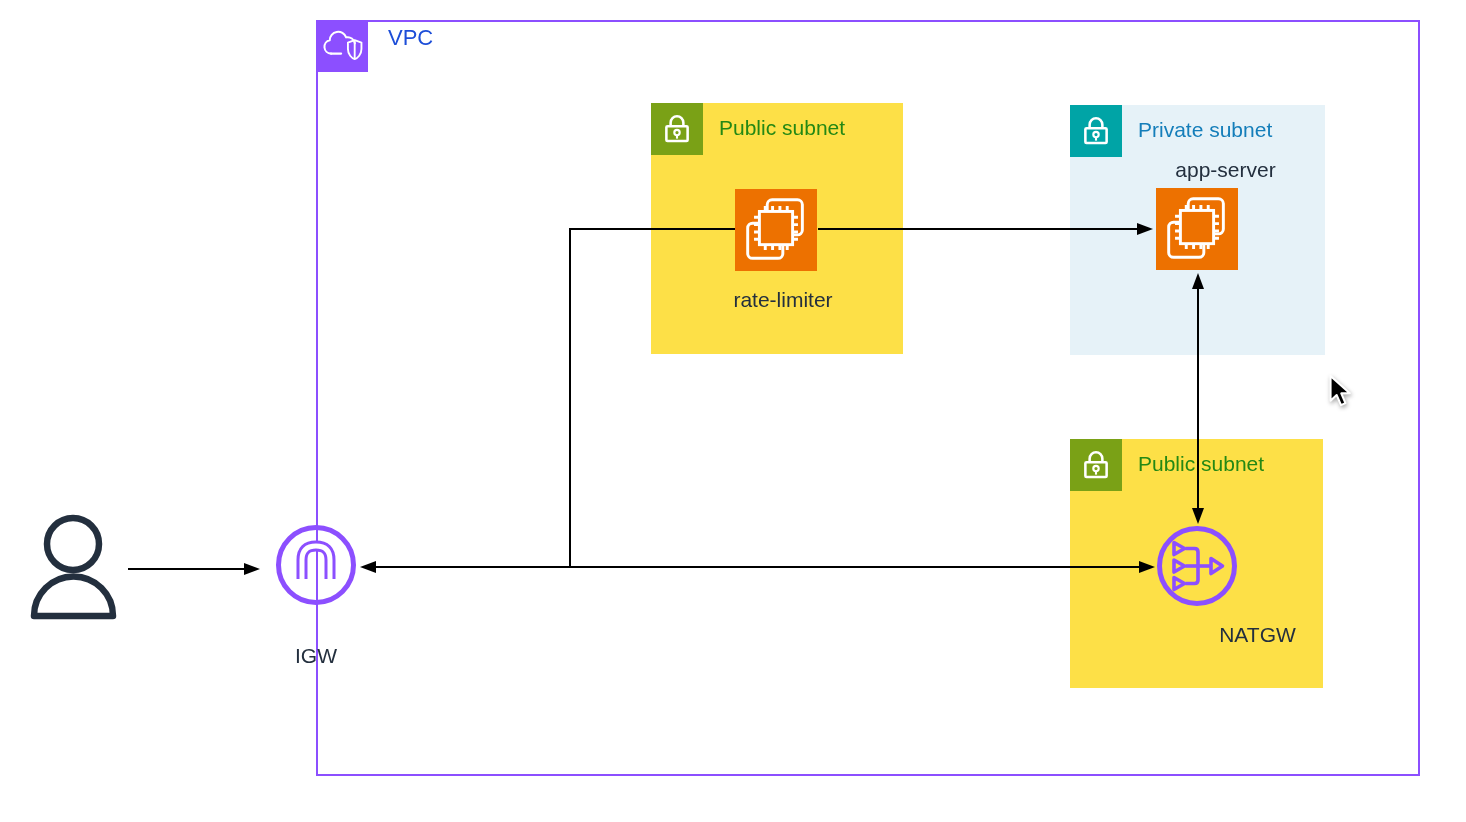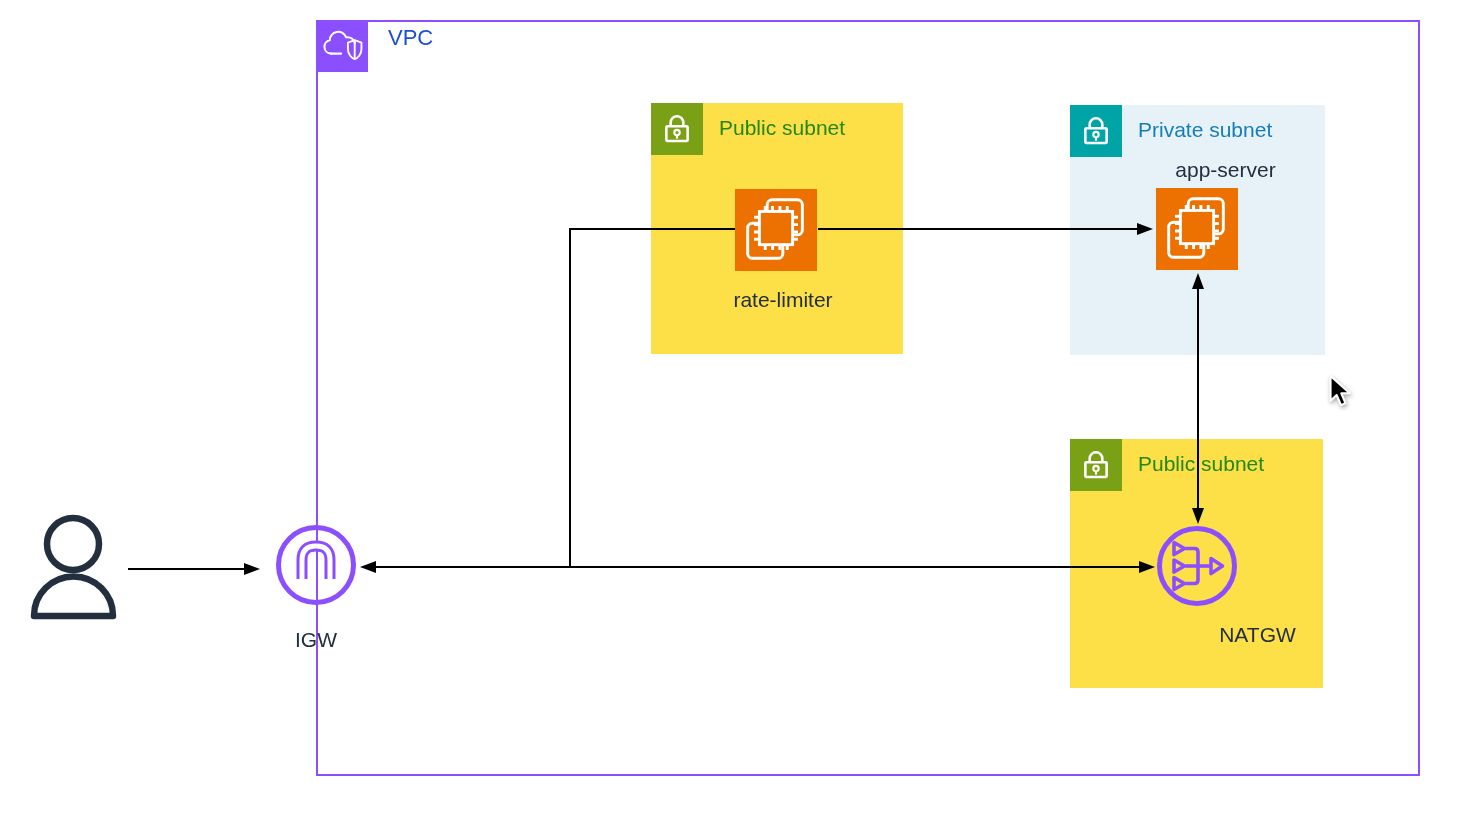--- a/index.html
+++ b/index.html
@@ -154,21 +154,21 @@
     </div>
     <div class="node-label" style="left:0;width:281px;top:184px;margin-left:47px;">NATGW</div>
   </div>
 
   <div class="gw-circle" style="left:276px;top:525px;">
     <svg width="70" height="70" viewBox="0 0 70 70" fill="none">
       <path d="M21 49 V30 Q21 16 35 16 Q49 16 49 30 V49" stroke="#8C4FFF" stroke-width="11" fill="none"></path>
       <path d="M21 49 V30 Q21 16 35 16 Q49 16 49 30 V49" stroke="#ffffff" stroke-width="5" fill="none"></path>
     </svg>
   </div>
-  <div class="node-label" style="left:256px;top:628px;width:120px;text-align:center;">IGW</div>
+  <div class="node-label" style="left:256px;top:644px;width:120px;text-align:center;">IGW</div>
 
   <svg class="person" width="100" height="120" viewBox="0 0 100 120" fill="none">
     <circle cx="45" cy="34" r="26" stroke="#232F3E" stroke-width="6.5"></circle>
     <path d="M6 106 A39.5 39.5 0 0 1 85 106 Z" stroke="#232F3E" stroke-width="6.5" stroke-linejoin="round"></path>
   </svg>
 
   <svg class="cursor" width="26" height="34" viewBox="0 0 19 26">
     <path d="M1.5 1.5 L1.5 20.5 L6.2 16.1 L9.5 23.8 L12.9 22.3 L9.7 14.8 L16.2 14.7 Z" fill="#000" stroke="#fff" stroke-width="1.6" stroke-linejoin="round"></path>
   </svg>
 

